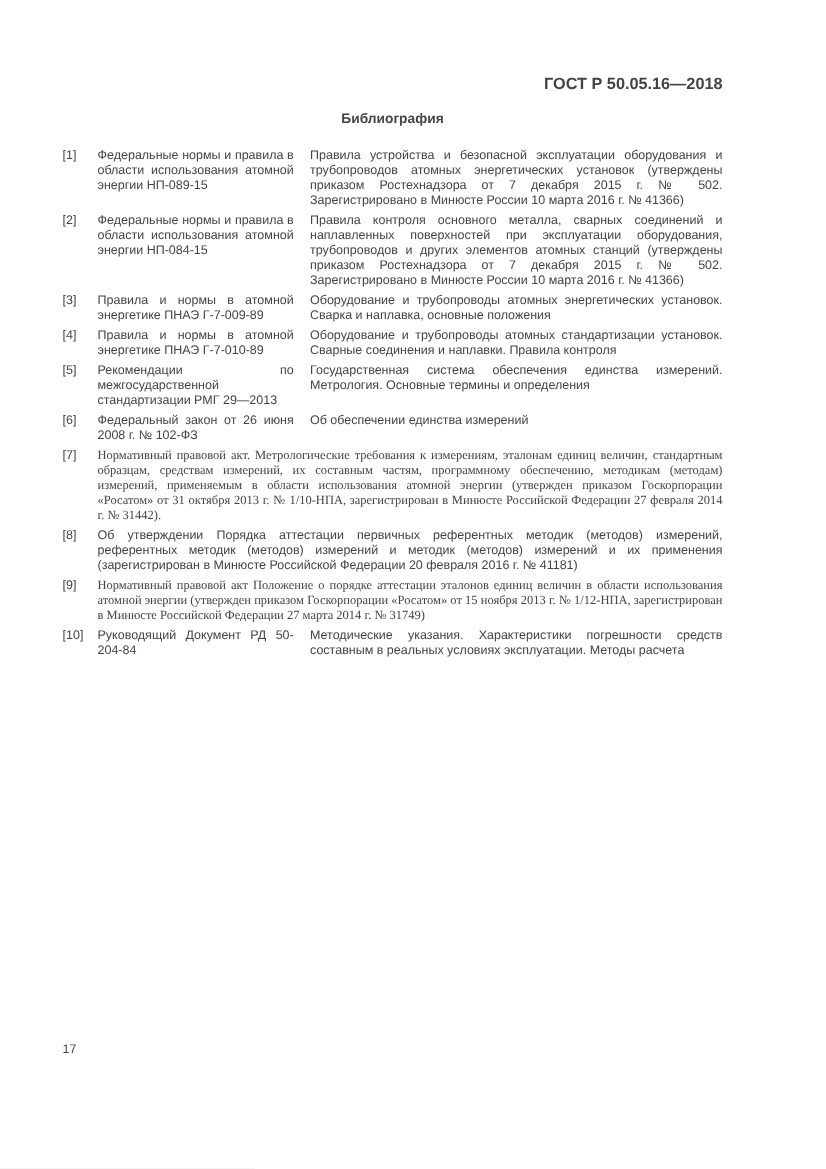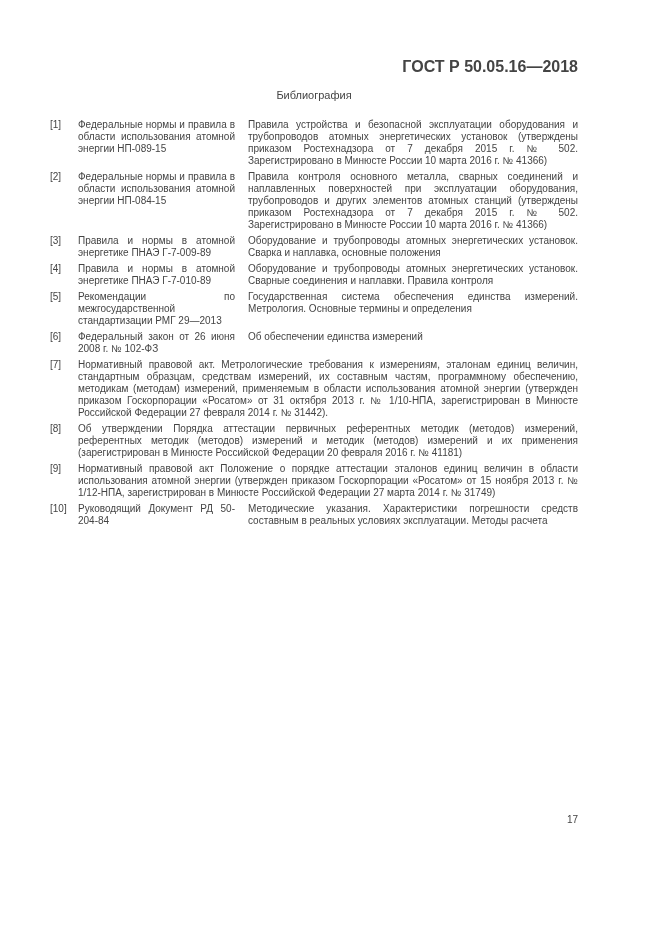--- a/index.html
+++ b/index.html
@@ -19,30 +19,30 @@
     color: #444444;
     overflow: hidden;
   }
   .doc-code {
     position: absolute;
     top: 61px;
     left: 50px;
     width: 528px;
     text-align: right;
     font-weight: bold;
-    font-size: 16px;
+    font-size: 13px;
     line-height: 12px;
   }
   .page-title {
     position: absolute;
     top: 89px;
     left: 50px;
     width: 528px;
     text-align: center;
-    font-weight: normal;
+    font-weight: bold;
     font-size: 11px;
     line-height: 13px;
   }
   .bib-list {
     position: absolute;
     top: 119px;
     left: 50px;
     width: 528px;
   }
   .entry {
@@ -60,27 +60,28 @@
     box-sizing: border-box;
     padding-right: 13px;
     text-align: justify;
   }
   .entry-desc {
     flex: 1 1 auto;
     text-align: justify;
   }
   .entry.full .entry-desc {
     text-align: justify;
+    font-family: Liberation Serif, serif;
   }
   .page-number {
     position: absolute;
-    top: 814px;
+    top: 834px;
     left: 50px;
     width: 528px;
-    text-align: right;
+    text-align: left;
   }
 </style>
 </head>
 <body>
 
 <div class="page">
 
   <div class="doc-code">ГОСТ Р 50.05.16—2018</div>
 
   <div class="page-title">Библиография</div>
@@ -100,21 +101,21 @@
 
   <div class="entry">
     <span class="entry-num">[3]</span>
     <span class="entry-ref">Правила и нормы в атомной энергетике ПНАЭ Г-7-009-89</span>
     <span class="entry-desc">Оборудование и трубопроводы атомных энергетических установок. Сварка и наплавка, основные положения</span>
   </div>
 
   <div class="entry">
     <span class="entry-num">[4]</span>
     <span class="entry-ref">Правила и нормы в атомной энергетике ПНАЭ Г-7-010-89</span>
-    <span class="entry-desc">Оборудование и трубопроводы атомных энергетических установок. Сварные соединения и наплавки. Правила контроля</span>
+    <span class="entry-desc">Оборудование и трубопроводы атомных стандартизации установок. Сварные соединения и наплавки. Правила контроля</span>
   </div>
 
   <div class="entry">
     <span class="entry-num">[5]</span>
     <span class="entry-ref">Рекомендации по межгосударственной стандартизации РМГ 29—2013</span>
     <span class="entry-desc">Государственная система обеспечения единства измерений. Метрология. Основные термины и определения</span>
   </div>
 
   <div class="entry">
     <span class="entry-num">[6]</span>

